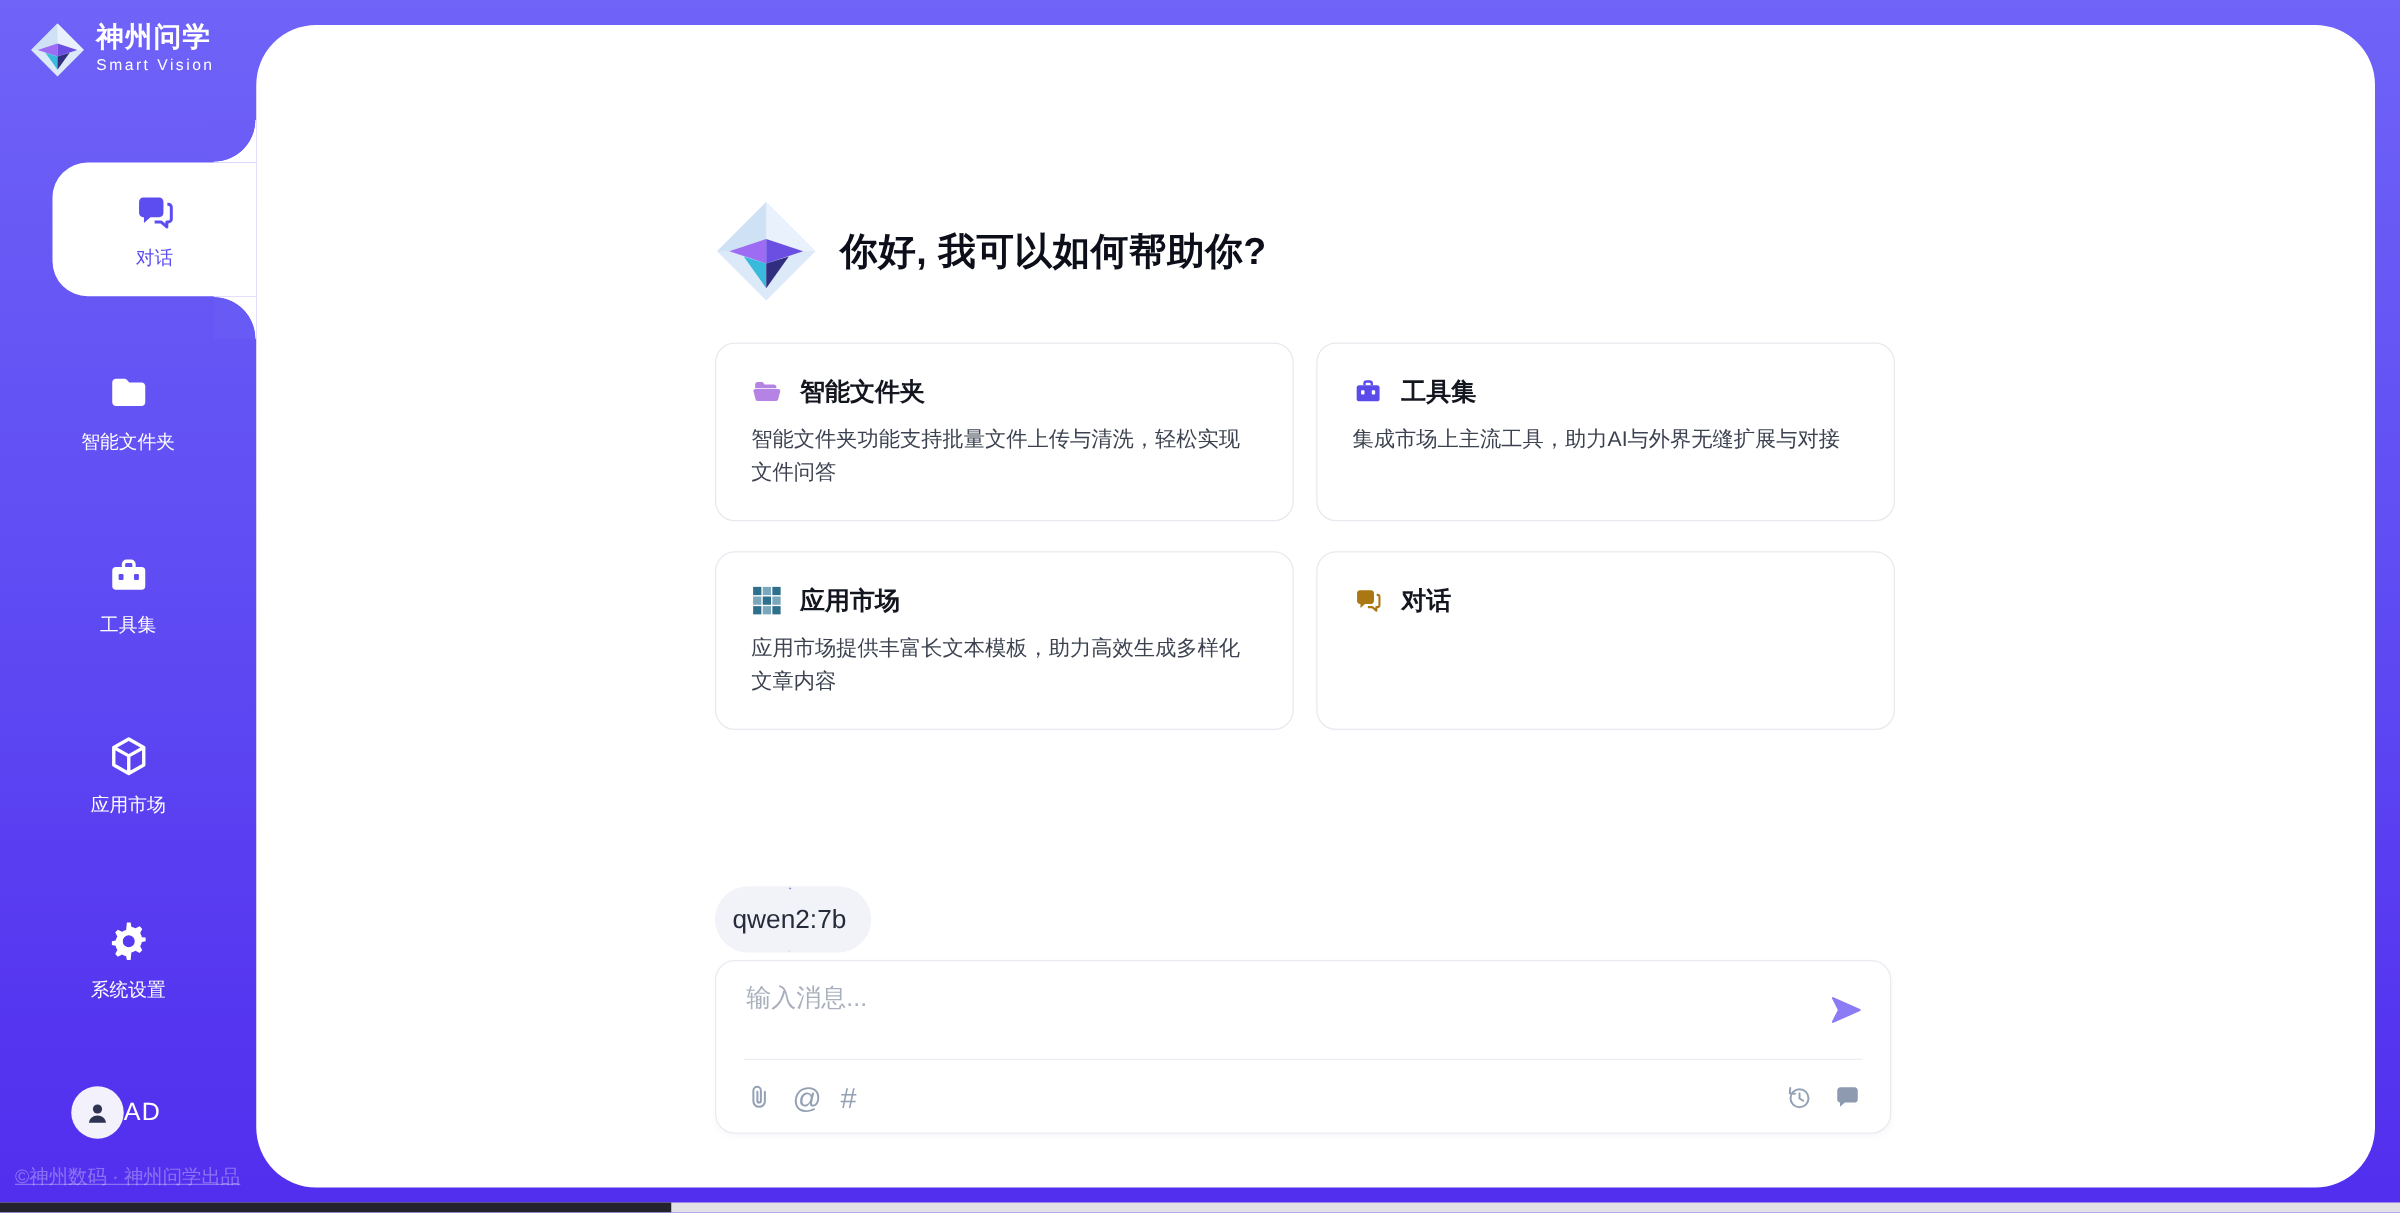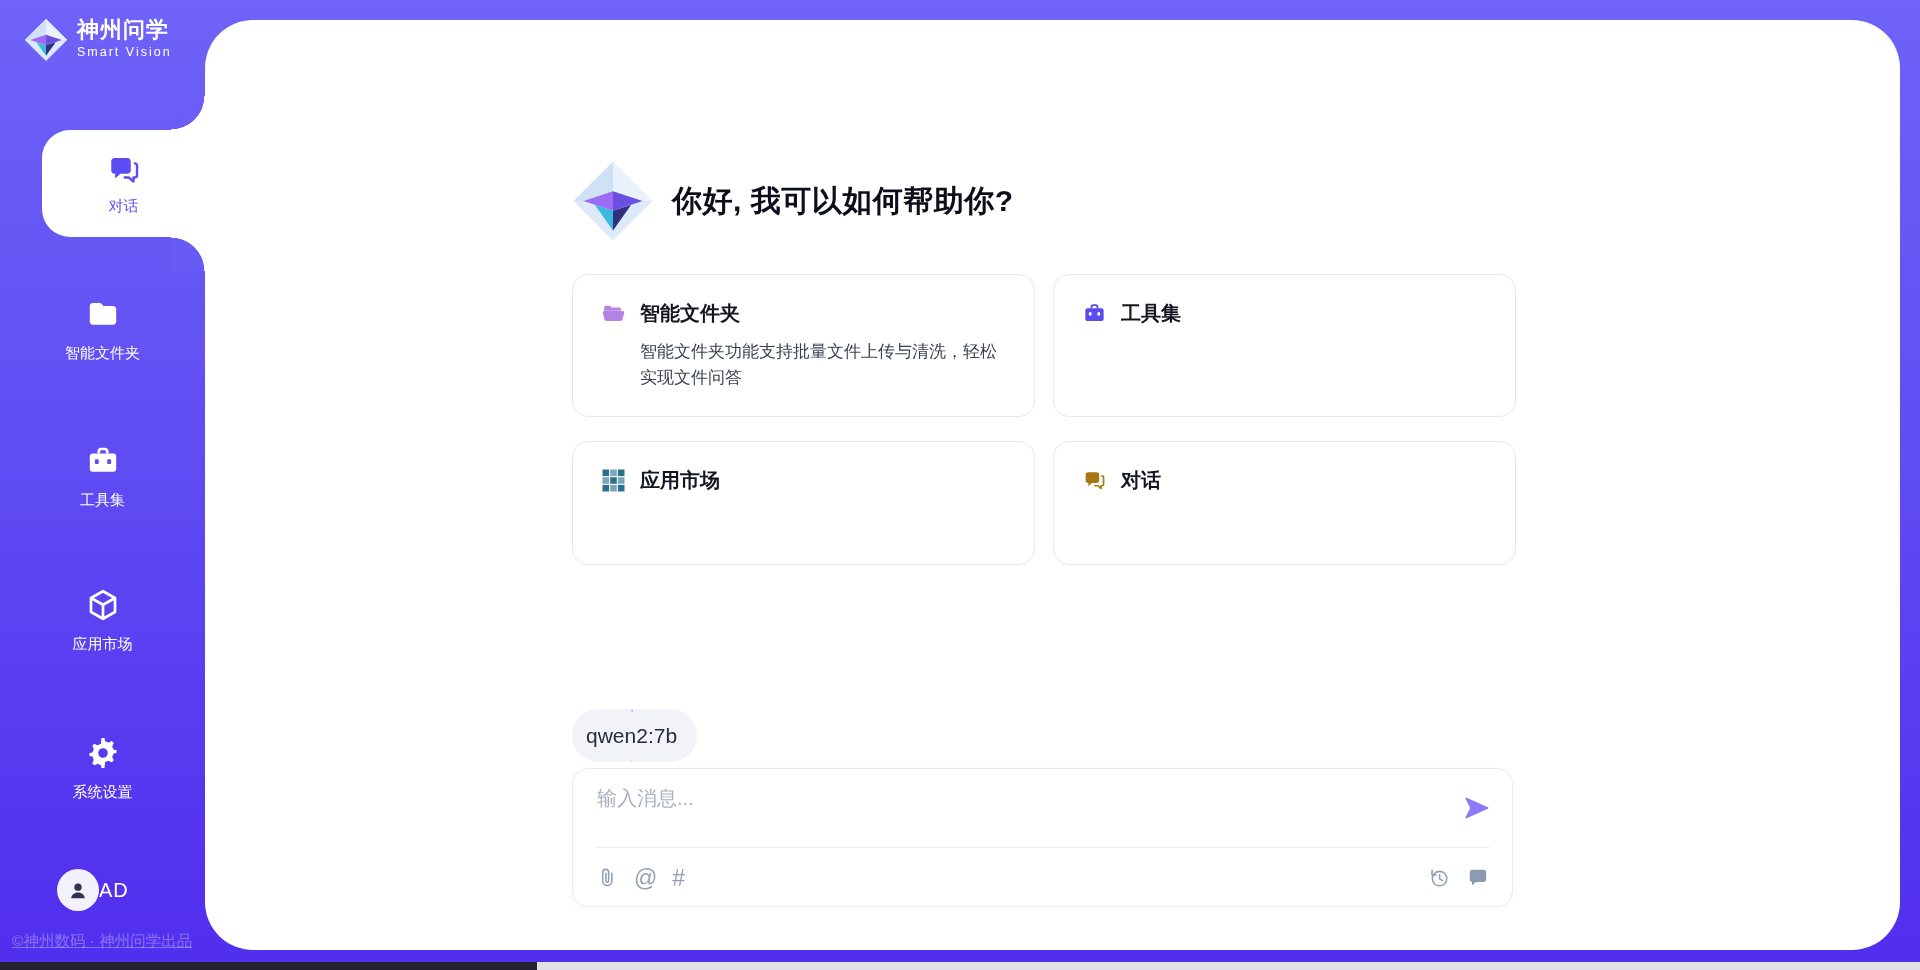--- a/index.html
+++ b/index.html
@@ -53,21 +53,21 @@
     position:absolute; left:572px; top:274px; width:944px;
     display:grid; grid-template-columns:463px 463px; column-gap:18px; row-gap:24px;
   }
   .card{
     border:1px solid #e7e9ee; border-radius:16px; background:#fff;
     padding:25px 28px 26px 28px; min-height:124px; cursor:pointer;
   }
   .card-head{ display:flex; align-items:center; gap:14px; }
   .card-ic{ width:25px; height:25px; flex:0 0 auto; }
   .card-title{ font-size:20px; font-weight:800; color:#14161f; }
-  .card-desc{ margin-top:12px; margin-left:39px; font-size:17px; line-height:1.5; color:#3c4250; }
+  .card-desc{ margin-top:12px; font-size:17px; line-height:1.5; color:#3c4250; }
   .ic-folder{ color:#b583e3; }
   .ic-case{ color:#5b4beb; }
   .ic-grid-a{ fill:#2e6f8c; } .ic-grid-b{ fill:#7aa7bb; }
   .ic-chat-card{ color:#aa7712; }
 
   
   .model-pill{
     position:absolute; left:572px; top:709px; height:53px;
     display:inline-flex; align-items:center; gap:12px; padding:0 20px 0 14px;
     background:#f1f3f8; border-radius:27px; cursor:pointer;flex-direction:column;
@@ -209,37 +209,39 @@
   <div class="card">
     <div class="card-head">
       <svg class="card-ic ic-case" viewBox="0 0 24 24">
         <path d="M9.2 7V5.6c0-.9.7-1.6 1.6-1.6h2.4c.9 0 1.6.7 1.6 1.6V7" fill="none" stroke="currentColor" stroke-width="1.8"></path>
         <rect x="3.2" y="7" width="17.6" height="12.2" rx="2" fill="currentColor"></rect>
         <rect x="6.6" y="10.8" width="2.6" height="3.2" rx="0.6" fill="#ffffff"></rect>
         <rect x="14.8" y="10.8" width="2.6" height="3.2" rx="0.6" fill="#ffffff"></rect>
       </svg>
       <div class="card-title">工具集</div>
     </div>
+    <div class="card-desc">集成市场上主流工具，助力AI与外界无缝扩展与对接</div>
   </div>
 
   <div class="card">
     <div class="card-head">
       <svg class="card-ic" viewBox="0 0 25 25">
         <rect class="ic-grid-a" x="1.5" y="1.5" width="6.6" height="6.6"></rect>
         <rect class="ic-grid-b" x="9.2" y="1.5" width="6.6" height="6.6"></rect>
         <rect class="ic-grid-a" x="16.9" y="1.5" width="6.6" height="6.6"></rect>
         <rect class="ic-grid-b" x="1.5" y="9.2" width="6.6" height="6.6"></rect>
         <rect class="ic-grid-a" x="9.2" y="9.2" width="6.6" height="6.6"></rect>
         <rect class="ic-grid-b" x="16.9" y="9.2" width="6.6" height="6.6"></rect>
         <rect class="ic-grid-a" x="1.5" y="16.9" width="6.6" height="6.6"></rect>
         <rect class="ic-grid-b" x="9.2" y="16.9" width="6.6" height="6.6"></rect>
         <rect class="ic-grid-a" x="16.9" y="16.9" width="6.6" height="6.6"></rect>
       </svg>
       <div class="card-title">应用市场</div>
     </div>
+    <div class="card-desc">应用市场提供丰富长文本模板，助力高效生成多样化文章内容</div>
   </div>
 
   <div class="card">
     <div class="card-head">
       <svg class="card-ic ic-chat-card" viewBox="0 0 24 24">
         <path d="M3.5 6.2C3.5 5 4.5 4 5.7 4h8.6c1.2 0 2.2 1 2.2 2.2v6.1c0 1.2-1 2.2-2.2 2.2H9.6l-3.5 3.1v-3.1h-.4c-1.2 0-2.2-1-2.2-2.2V6.2Z" fill="currentColor"></path>
         <path d="M18.6 7.6h.5c.9 0 1.6.7 1.6 1.6v6.2c0 .9-.7 1.6-1.6 1.6h-.8v2.7l-3.1-2.7h-3.4" fill="none" stroke="currentColor" stroke-width="1.6" stroke-linejoin="round"></path>
       </svg>
       <div class="card-title">对话</div>
     </div>

